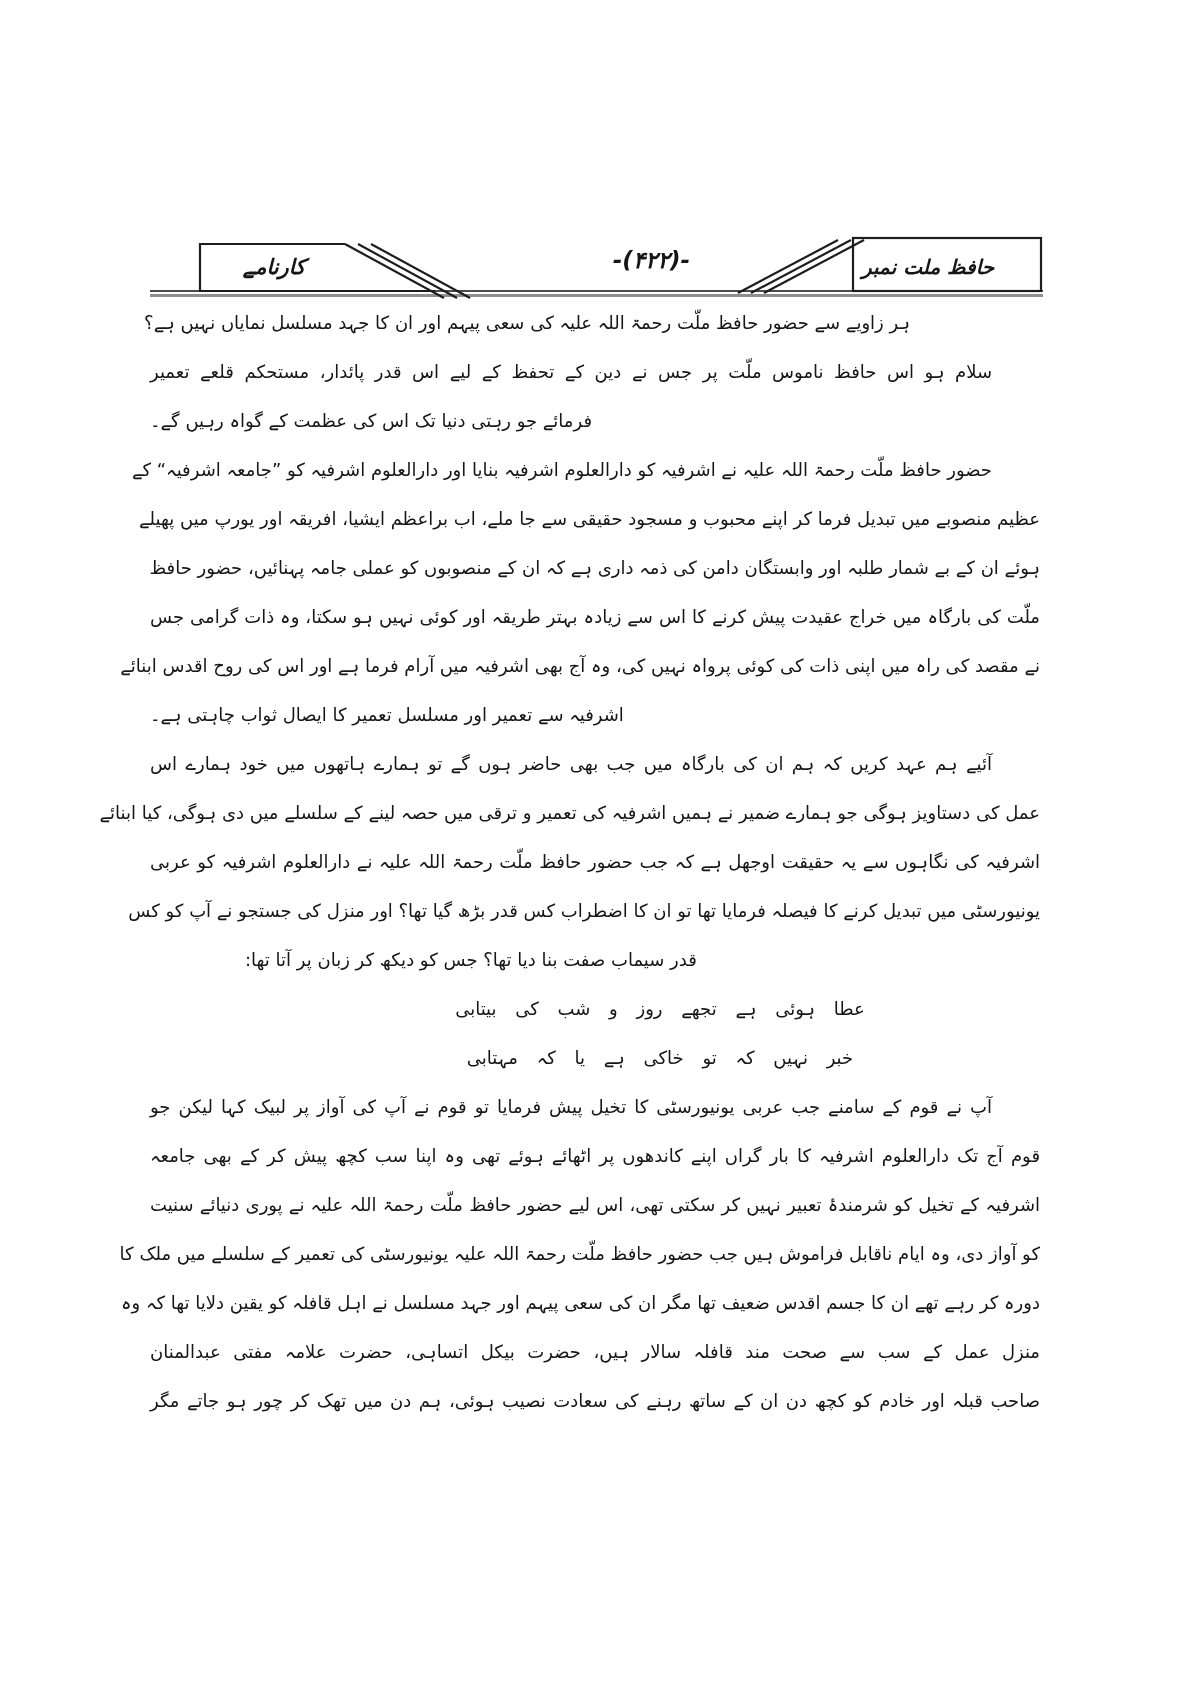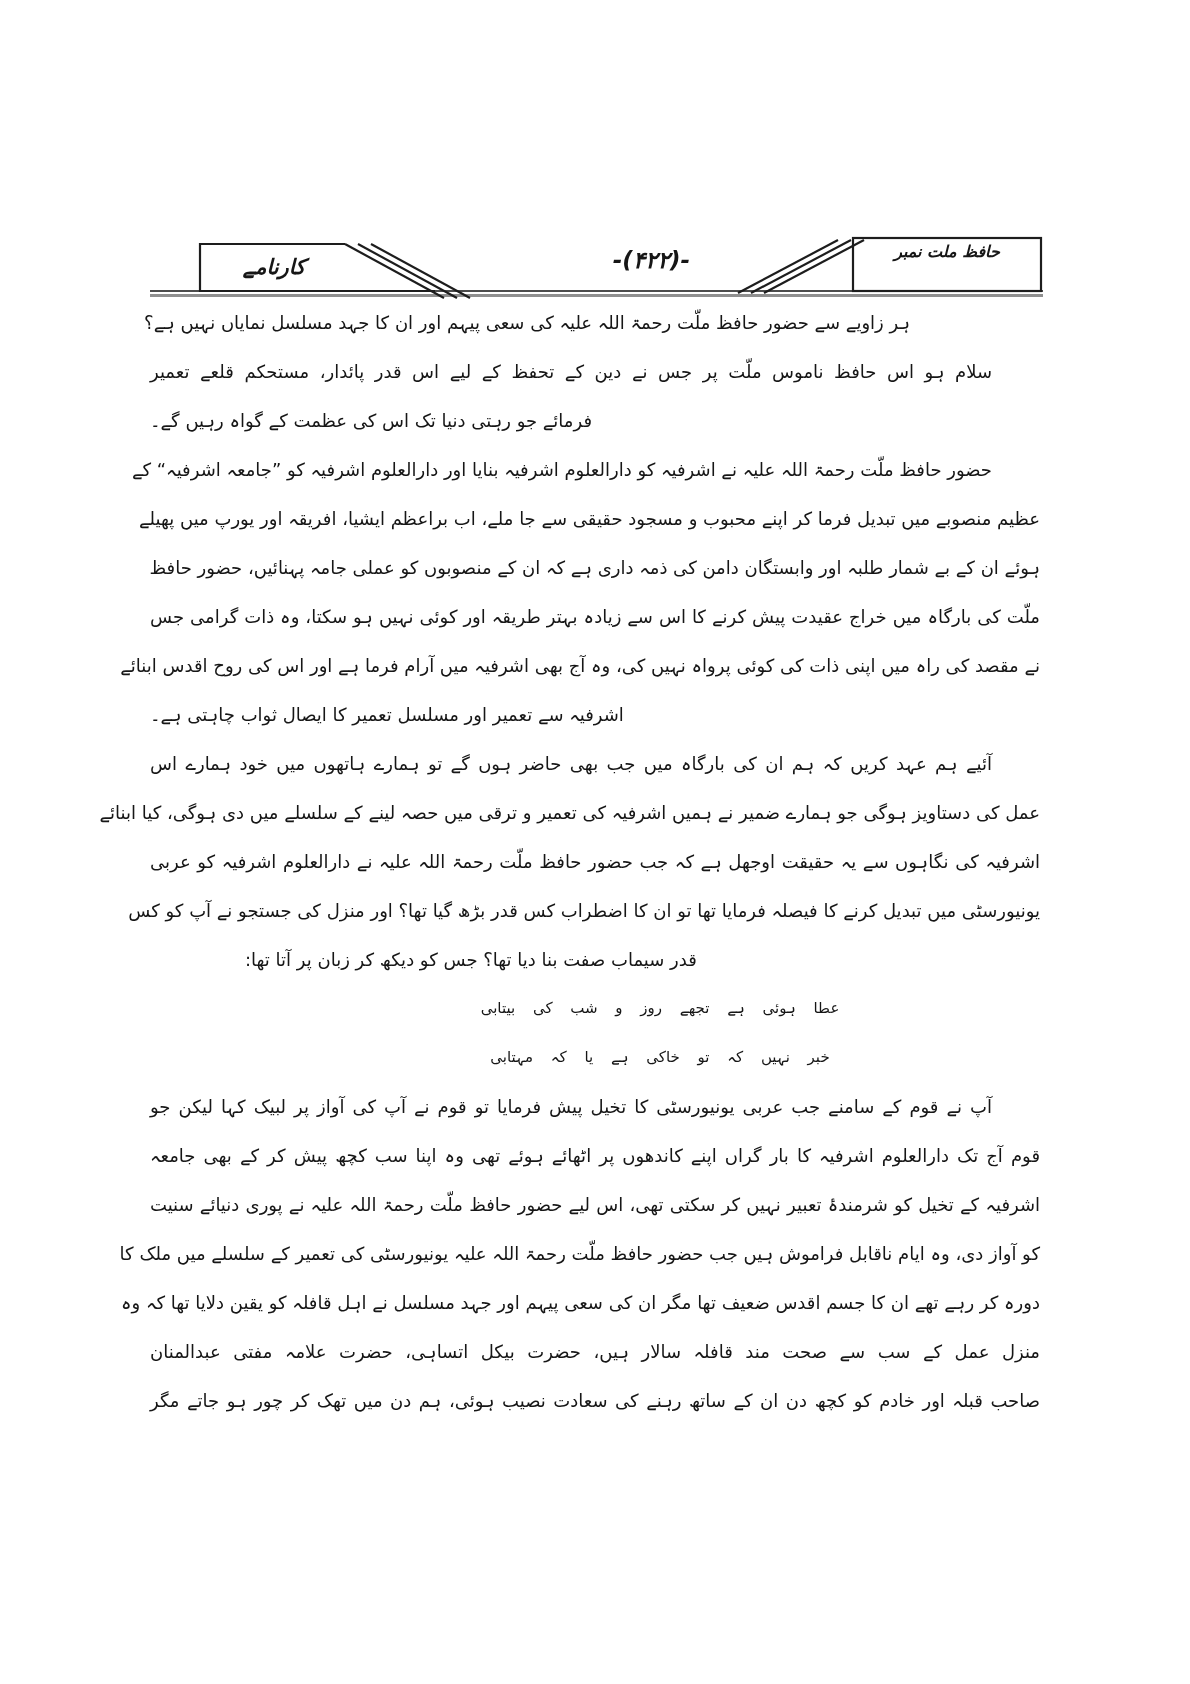--- a/index.html
+++ b/index.html
@@ -23,22 +23,22 @@
   }
   .hdr-left{
     left:208px;top:250px;width:132px;height:34px;
     font-size:21px;line-height:34px;text-align:center;
   }
   .hdr-center{
     left:500px;top:243px;width:190px;height:34px;
     font-size:23px;line-height:34px;text-align:right;letter-spacing:1px;
   }
   .hdr-right{
-    left:862px;top:233px;width:170px;height:38px;
-    font-size:16px;line-height:38px;text-align:center;
+    left:862px;top:248px;width:170px;height:38px;
+    font-size:20px;line-height:38px;text-align:left;
   }
   .hdr-rule{
     position:absolute;z-index:1;
     left:150px;top:290px;width:893px;height:2px;
     border-top:2px solid #4c4c4c;
     border-bottom:3px solid #8f8f8f;
   }
   
   .content{
     position:absolute;
@@ -50,21 +50,21 @@
     font-size:18px;
     text-align:justify;text-align-last:justify;
     white-space:nowrap;
   }
   .ln.open{padding-right:130px;text-align:center;text-align-last:right;}
   .ln.start{padding-right:48px;}
   .ln.tail{text-align:right;text-align-last:left;}
   .ln.tail-ind{text-align:center;text-align-last:left;padding-left:95px;}
   .ln.verse{
     text-align:center;text-align-last:center;
-    word-spacing:13px;font-size:15px;padding-left:130px;
+    word-spacing:13px;font-size:18px;padding-left:130px;
   }
 </style>
 </head>
 <body>
 
 <div class="page">
 
   <svg class="hdr-svg" viewBox="0 0 1190 320" xmlns="http://www.w3.org/2000/svg">
 
     <g>

